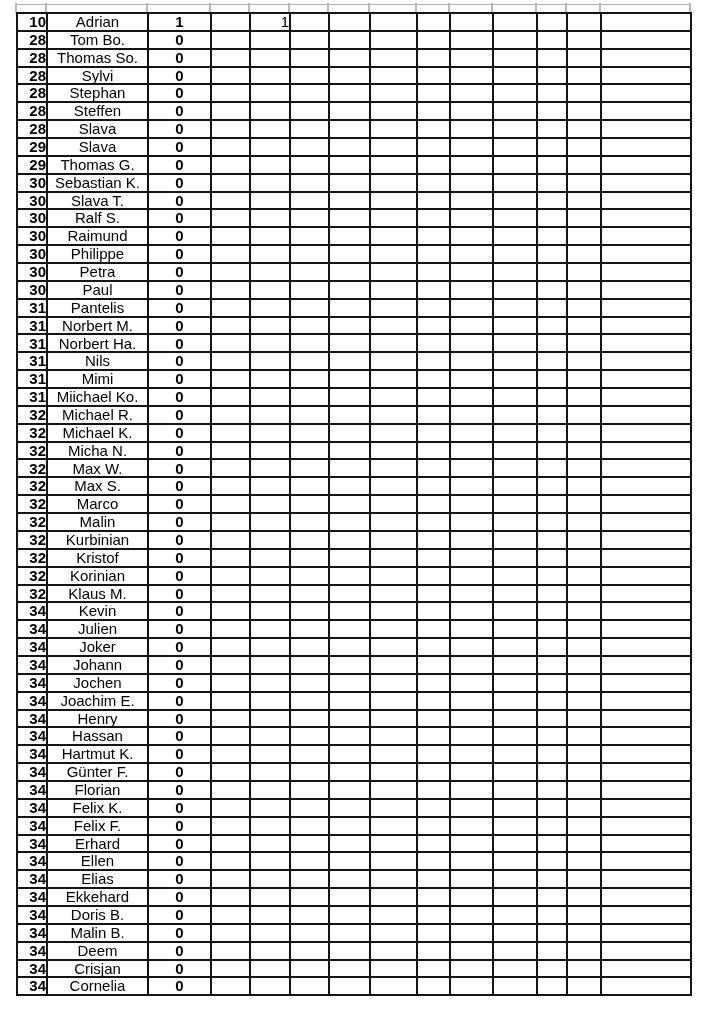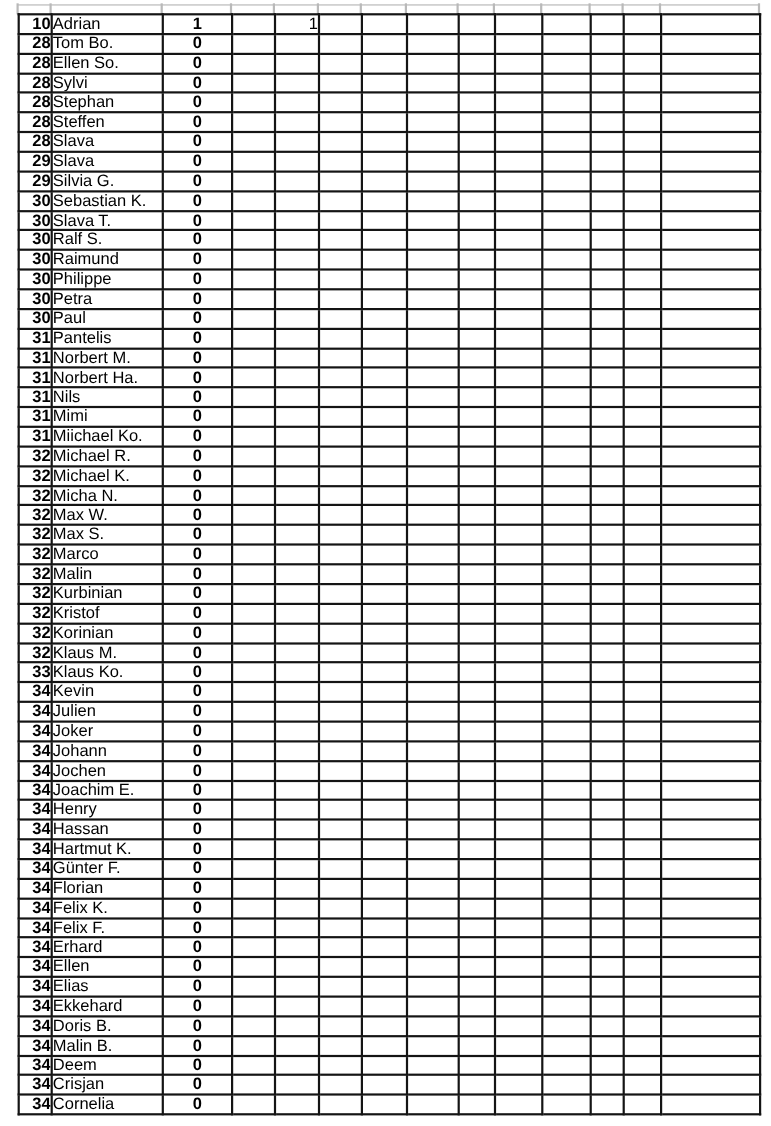--- a/index.html
+++ b/index.html
@@ -49,21 +49,21 @@
     overflow: hidden;
     white-space: nowrap;
     background: #ffffff;
   }
   td.rank {
     font-weight: bold;
     text-align: right;
     padding-right: 3px;
   }
   td.name {
-    text-align: left;
+    text-align: center;
     padding-left: 3px;
   }
   td.score {
     font-weight: bold;
     text-align: center;
   }
   td.extra {
     text-align: right;
     padding-right: 7px;
   }
@@ -135,21 +135,21 @@
         <td class="extra"></td>
         <td class="extra"></td>
         <td class="extra"></td>
         <td class="extra"></td>
         <td class="extra"></td>
         <td class="extra"></td>
         <td class="extra"></td>
       </tr>
       <tr>
         <td class="rank">28</td>
-        <td class="name">Ellen So.</td>
+        <td class="name">Thomas So.</td>
         <td class="score">0</td>
         <td class="extra"></td>
         <td class="extra"></td>
         <td class="extra"></td>
         <td class="extra"></td>
         <td class="extra"></td>
         <td class="extra"></td>
         <td class="extra"></td>
         <td class="extra"></td>
         <td class="extra"></td>
@@ -231,21 +231,21 @@
         <td class="extra"></td>
         <td class="extra"></td>
         <td class="extra"></td>
         <td class="extra"></td>
         <td class="extra"></td>
         <td class="extra"></td>
         <td class="extra"></td>
       </tr>
       <tr>
         <td class="rank">29</td>
-        <td class="name">Silvia G.</td>
+        <td class="name">Thomas G.</td>
         <td class="score">0</td>
         <td class="extra"></td>
         <td class="extra"></td>
         <td class="extra"></td>
         <td class="extra"></td>
         <td class="extra"></td>
         <td class="extra"></td>
         <td class="extra"></td>
         <td class="extra"></td>
         <td class="extra"></td>
@@ -616,36 +616,20 @@
         <td class="extra"></td>
         <td class="extra"></td>
         <td class="extra"></td>
         <td class="extra"></td>
         <td class="extra"></td>
         <td class="extra"></td>
       </tr>
       <tr>
         <td class="rank">32</td>
         <td class="name">Klaus M.</td>
-        <td class="score">0</td>
-        <td class="extra"></td>
-        <td class="extra"></td>
-        <td class="extra"></td>
-        <td class="extra"></td>
-        <td class="extra"></td>
-        <td class="extra"></td>
-        <td class="extra"></td>
-        <td class="extra"></td>
-        <td class="extra"></td>
-        <td class="extra"></td>
-        <td class="extra"></td>
-      </tr>
-      <tr>
-        <td class="rank">33</td>
-        <td class="name">Klaus Ko.</td>
         <td class="score">0</td>
         <td class="extra"></td>
         <td class="extra"></td>
         <td class="extra"></td>
         <td class="extra"></td>
         <td class="extra"></td>
         <td class="extra"></td>
         <td class="extra"></td>
         <td class="extra"></td>
         <td class="extra"></td>

